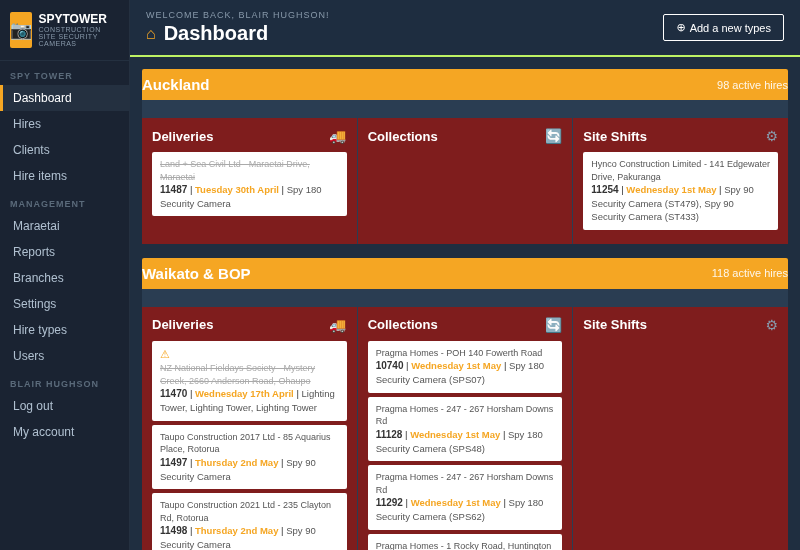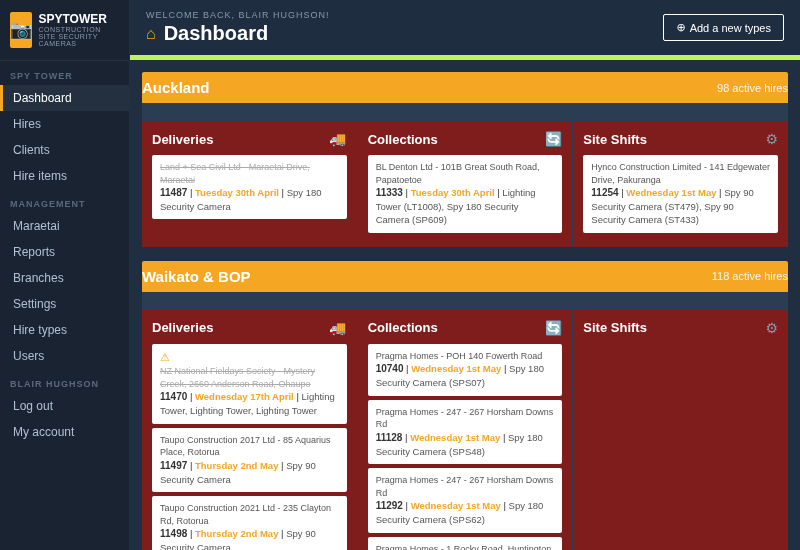--- a/index.html
+++ b/index.html
@@ -88,21 +88,21 @@
       overflow: hidden;
     }
 
     
     .header {
       background: #1e2d40;
       padding: 10px 16px;
       display: flex;
       align-items: center;
       justify-content: space-between;
-      border-bottom: 5px solid #bef264;
+      border-bottom: 2px solid #bef264;
     }
     .header-left {
       display: flex;
       flex-direction: column;
     }
     .welcome-text {
       font-size: 9px;
       color: #8899aa;
       text-transform: uppercase;
       letter-spacing: 1px;
@@ -322,24 +322,20 @@
             <div class="hire-item strikethrough">
               <div class="item-main">Land + Sea Civil Ltd - Maraetai Drive, Maraetai</div>
               <div><span class="item-id">11487</span> | <span class="item-date">Tuesday 30th April</span> | <span class="item-detail">Spy 180 Security Camera</span></div>
             </div>
           </div>
           <div class="card">
             <div class="card-header">
       <span class="card-title">Collections</span>
       <span class="card-icon">🔄</span>
     </div>
-            <div class="hire-item">
-              <div class="item-main">BL Denton Ltd - 101B Great South Road, Papatoetoe</div>
-              <div><span class="item-id">11333</span> | <span class="item-date">Tuesday 30th April</span> | <span class="item-detail">Lighting Tower (LT1008), Spy 180 Security Camera (SP609)</span></div>
-            </div>
           </div>
           <div class="card">
             <div class="card-header">
       <span class="card-title">Site Shifts</span>
       <span class="card-icon">⚙</span>
     </div>
             <div class="hire-item">
               <div class="item-main">Hynco Construction Limited - 141 Edgewater Drive, Pakuranga</div>
               <div><span class="item-id">11254</span> | <span class="item-date">Wednesday 1st May</span> | <span class="item-detail">Spy 90 Security Camera (ST479), Spy 90 Security Camera (ST433)</span></div>
             </div>

